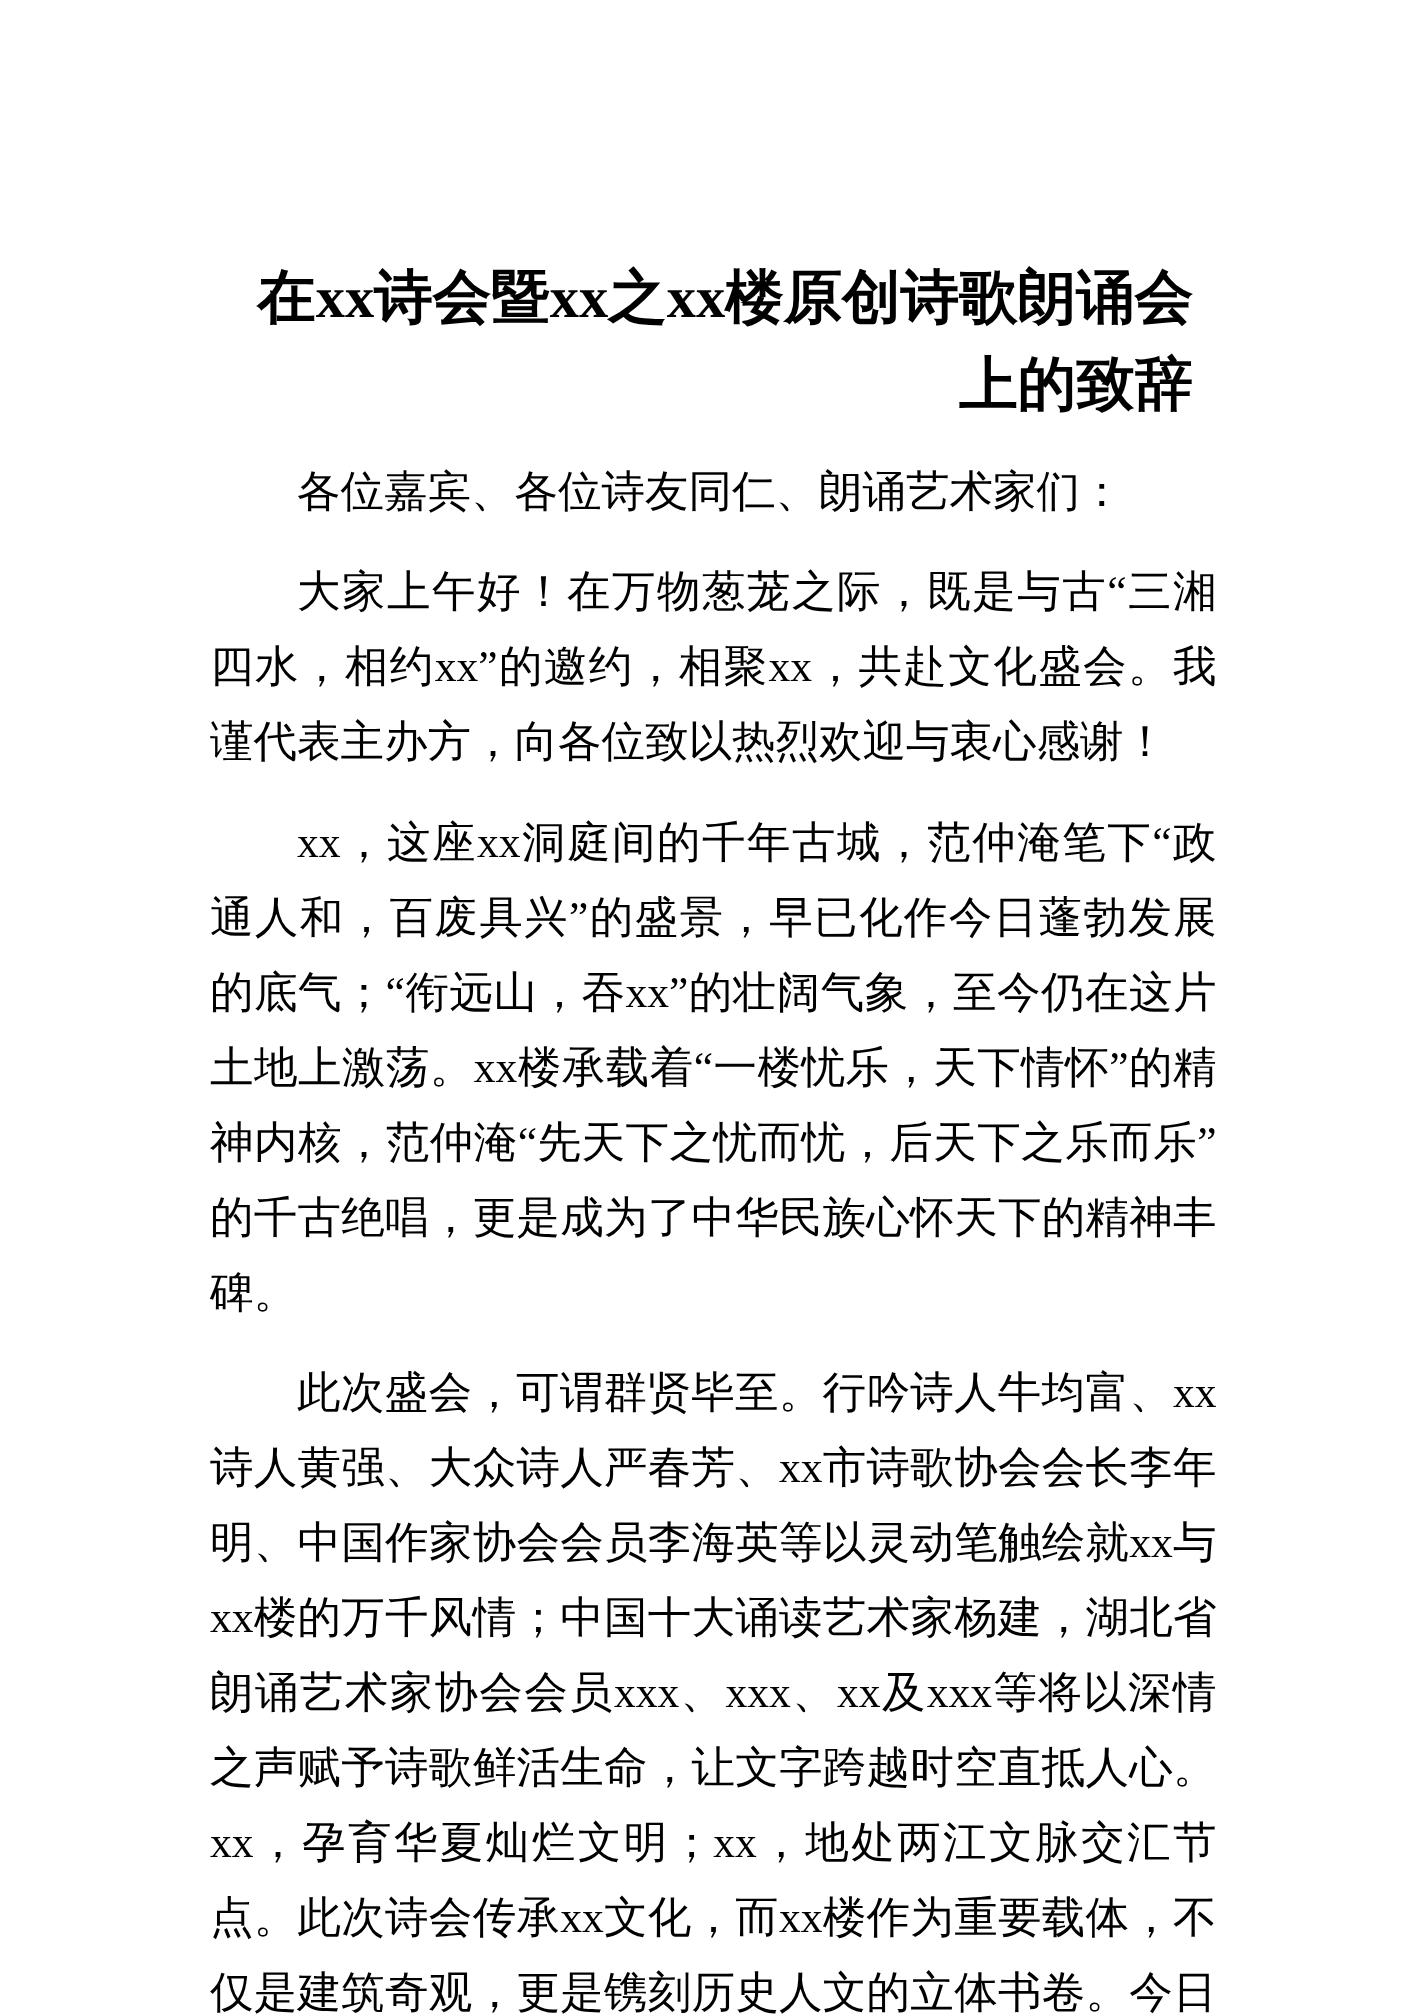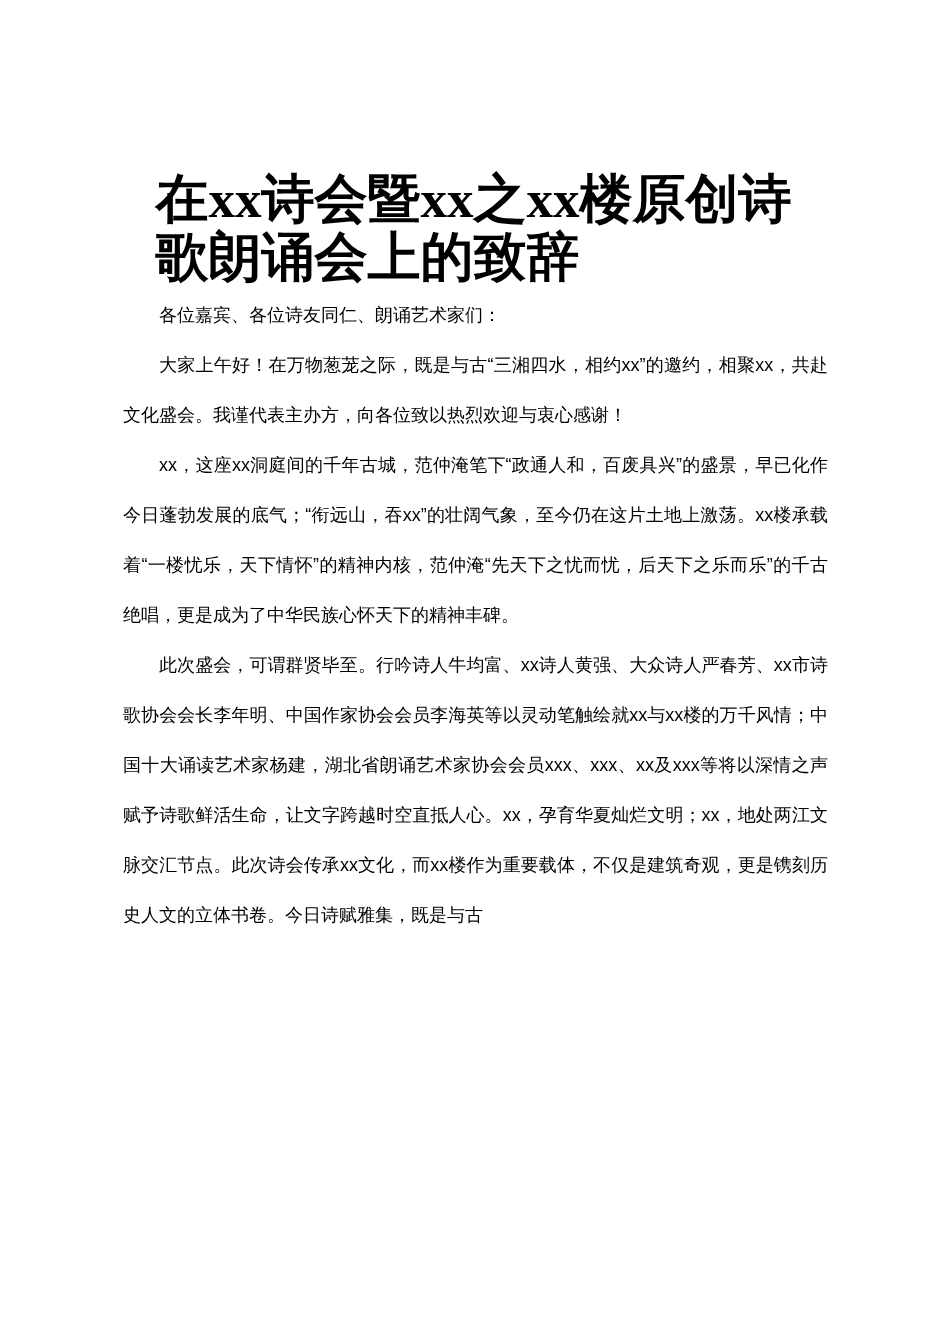--- a/index.html
+++ b/index.html
@@ -16,35 +16,35 @@
   }
   .content {
     position: absolute;
     left: 123px;
     top: 170px;
     width: 705px;
   }
   .doc-title {
     font-family: "Liberation Serif", serif;
     font-weight: 700;
-    font-size: 53px;
+    font-size: 39px;
     line-height: 58px;
-    text-align: left;
+    text-align: right;
     color: #000000;
     max-width: 640px;
     margin: 0 auto 4px auto;
   }
   .body-text p {
-    font-family: Liberation Sans, sans-serif;
-    font-size: 18px;
+    font-family: Liberation Serif, serif;
+    font-size: 29px;
     line-height: 50px;
     color: #000000;
     text-align: justify;
     text-indent: 2em;
-    margin: 0;
+    margin: 17px;
   }
 </style>
 </head>
 <body>
 
 <div class="page">
   <div class="content">
     <h1 class="doc-title">在xx诗会暨xx之xx楼原创诗歌朗诵会上的致辞</h1>
     <div class="body-text">
       <p>各位嘉宾、各位诗友同仁、朗诵艺术家们：</p>

